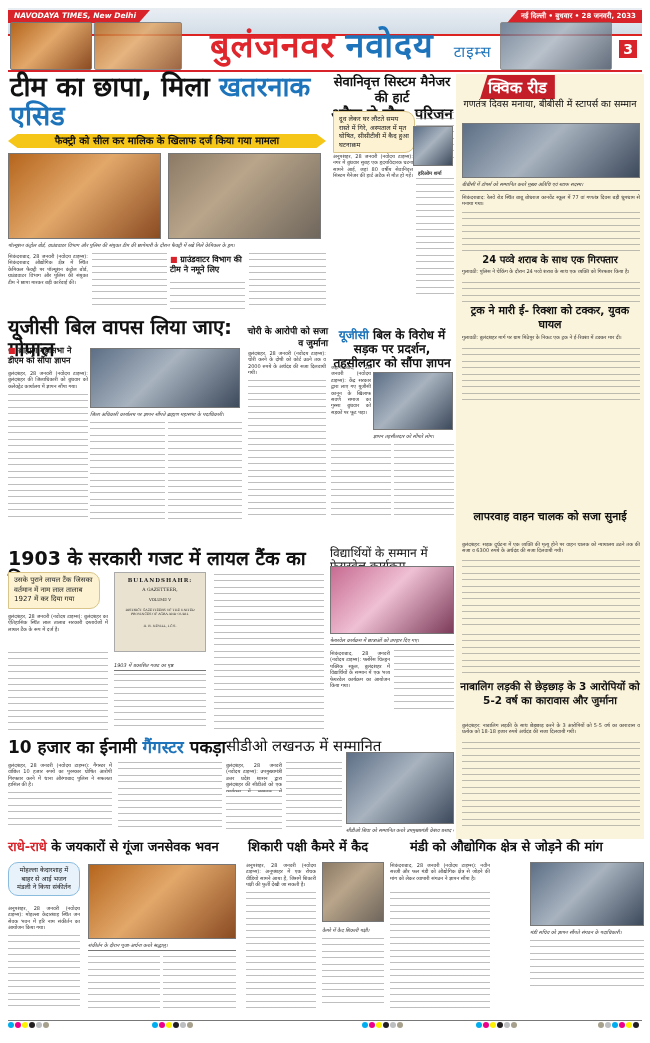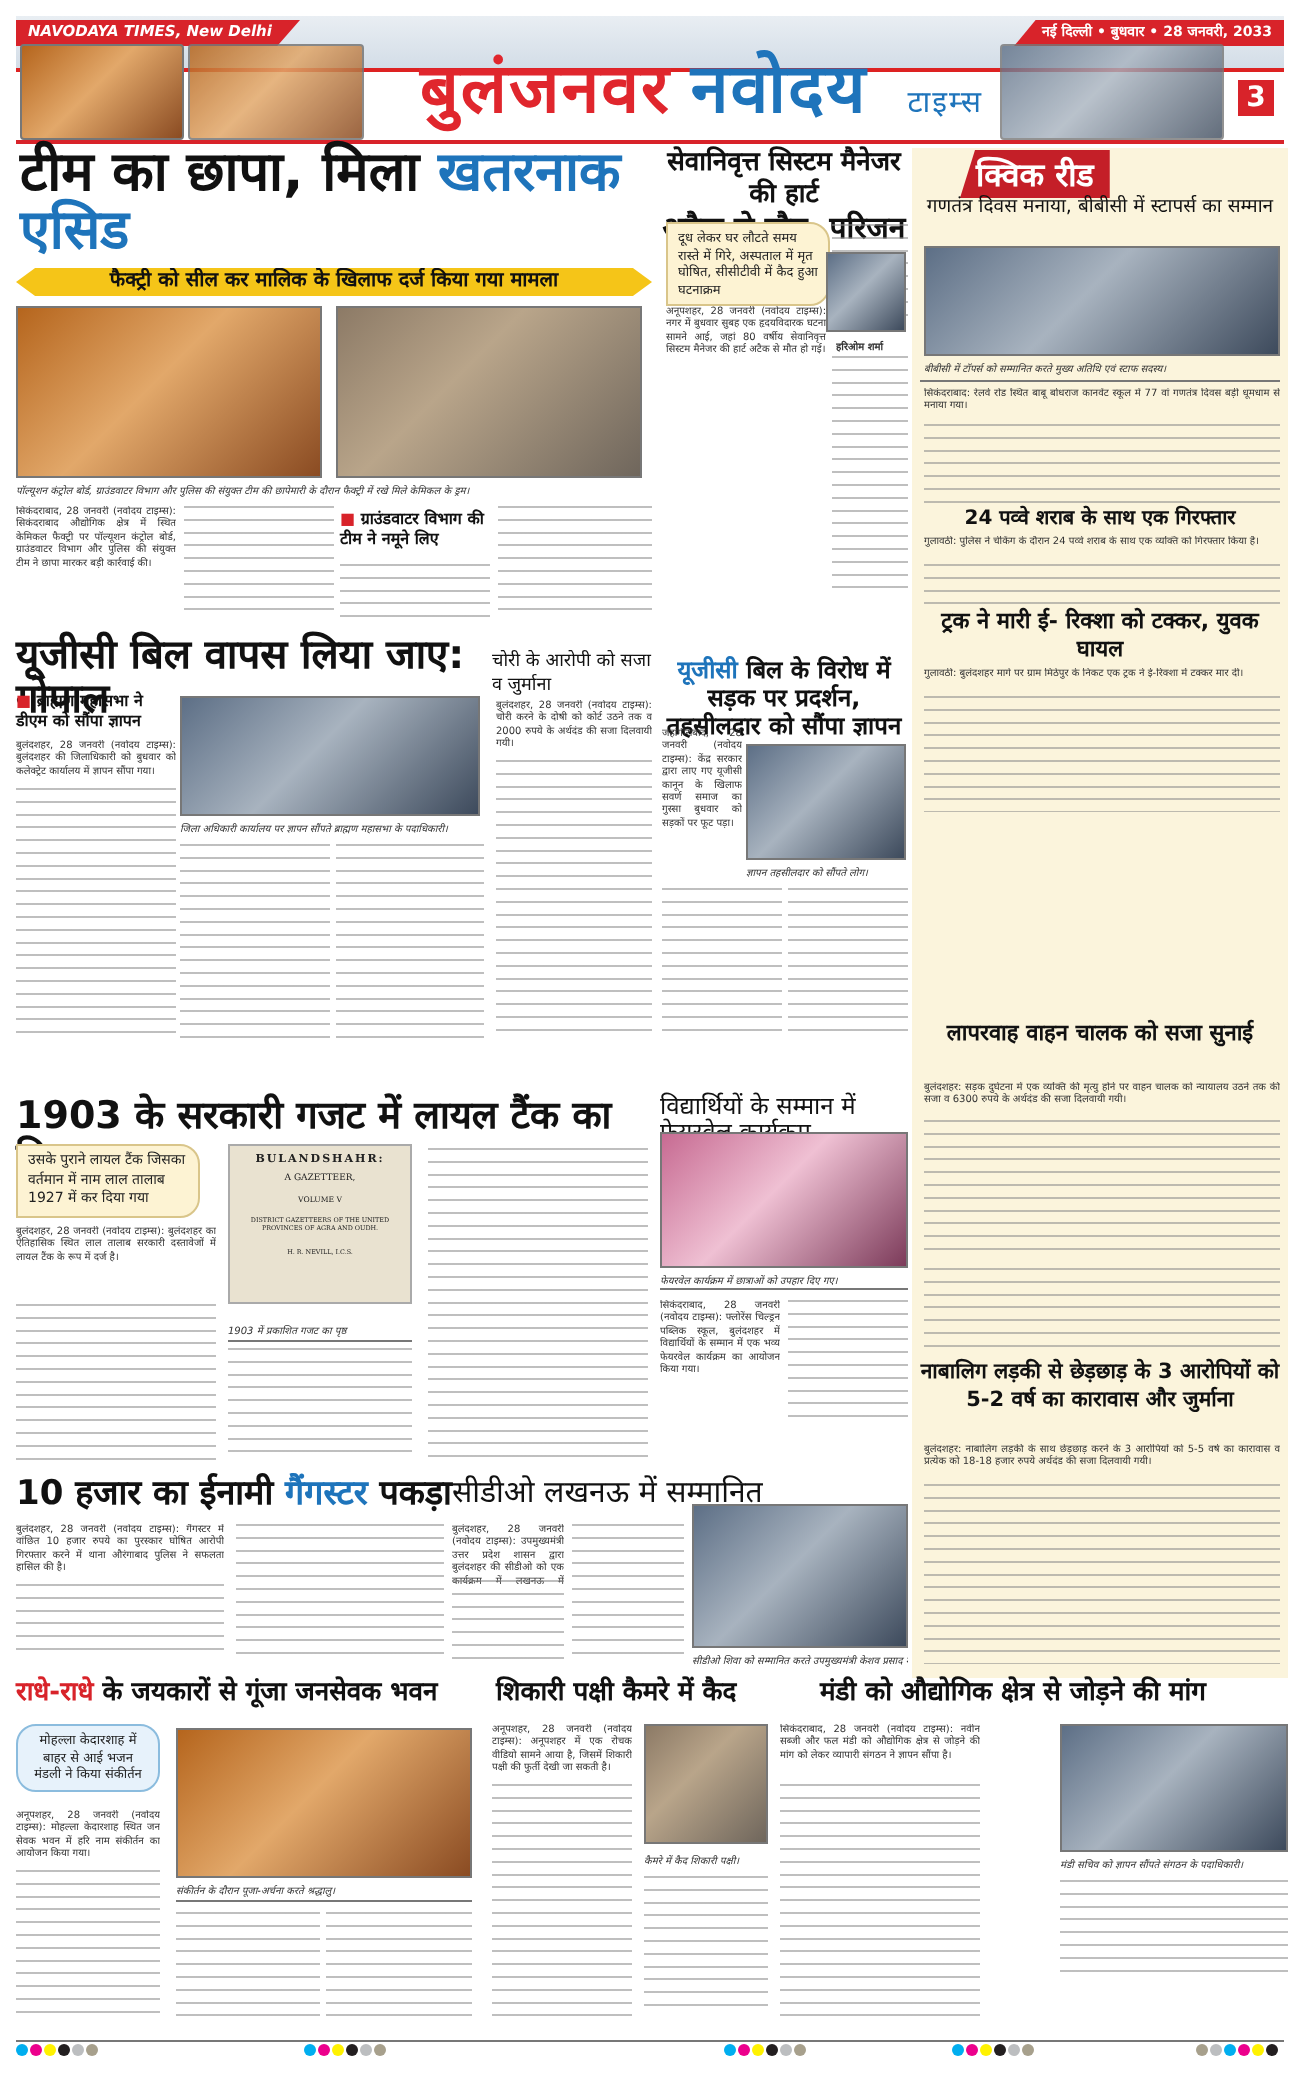--- a/index.html
+++ b/index.html
@@ -105,21 +105,21 @@
 
 <div class="abs hl" style="left:8px;top:317px;width:240px;font-size:20px;">यूजीसी बिल वापस लिया जाए: गोपाल</div>
 <div class="abs sub" style="left:8px;top:346px;width:80px;font-size:8px;line-height:10px;">ब्राह्मण महासभा ने डीएम को सौंपा ज्ञापन</div>
 <div class="abs body" style="left:8px;top:370px;width:80px;height:150px;">बुलंदशहर, 28 जनवरी (नवोदय टाइम्स): बुलंदशहर की जिलाधिकारी को बुधवार को कलेक्ट्रेट कार्यालय में ज्ञापन सौंपा गया।</div>
 <div class="abs filler" style="left:8px;top:394px;width:80px;height:128px;"></div>
 <div class="abs pic cool" style="left:90px;top:348px;width:150px;height:60px;"></div>
 <div class="abs cap" style="left:90px;top:411px;width:150px;">जिला अधिकारी कार्यालय पर ज्ञापन सौंपते ब्राह्मण महासभा के पदाधिकारी।</div>
 <div class="abs filler" style="left:90px;top:422px;width:75px;height:100px;"></div>
 <div class="abs filler" style="left:168px;top:422px;width:74px;height:100px;"></div>
 
-<div class="abs hl" style="left:246px;top:325px;width:82px;font-size:9px;line-height:12px;text-align:left;font-weight:normal;">चोरी के आरोपी को सजा व जुर्माना</div>
+<div class="abs hl" style="left:246px;top:325px;width:82px;font-size:9px;line-height:12px;text-align:right;font-weight:bold;">चोरी के आरोपी को सजा व जुर्माना</div>
 <div class="abs body" style="left:248px;top:350px;width:78px;height:30px;">बुलंदशहर, 28 जनवरी (नवोदय टाइम्स): चोरी करने के दोषी को कोर्ट उठने तक व 2000 रुपये के अर्थदंड की सजा दिलवायी गयी।</div>
 <div class="abs filler" style="left:248px;top:380px;width:78px;height:140px;"></div>
 
 <div class="abs hl" style="left:330px;top:328px;width:124px;font-size:12px;line-height:14px;text-align:center;">
   <span class="blue">यूजीसी</span><span> बिल के विरोध में सड़क पर प्रदर्शन, तहसीलदार को सौंपा ज्ञापन</span>
 </div>
 <div class="abs body" style="left:331px;top:364px;width:40px;height:80px;">जहांगीराबाद, 28 जनवरी (नवोदय टाइम्स): केंद्र सरकार द्वारा लाए गए यूजीसी कानून के खिलाफ सवर्ण समाज का गुस्सा बुधवार को सड़कों पर फूट पड़ा।</div>
 <div class="abs pic cool" style="left:373px;top:372px;width:80px;height:58px;"></div>
 <div class="abs cap" style="left:373px;top:433px;width:80px;">ज्ञापन तहसीलदार को सौंपते लोग।</div>
 <div class="abs filler" style="left:331px;top:444px;width:60px;height:76px;"></div>

